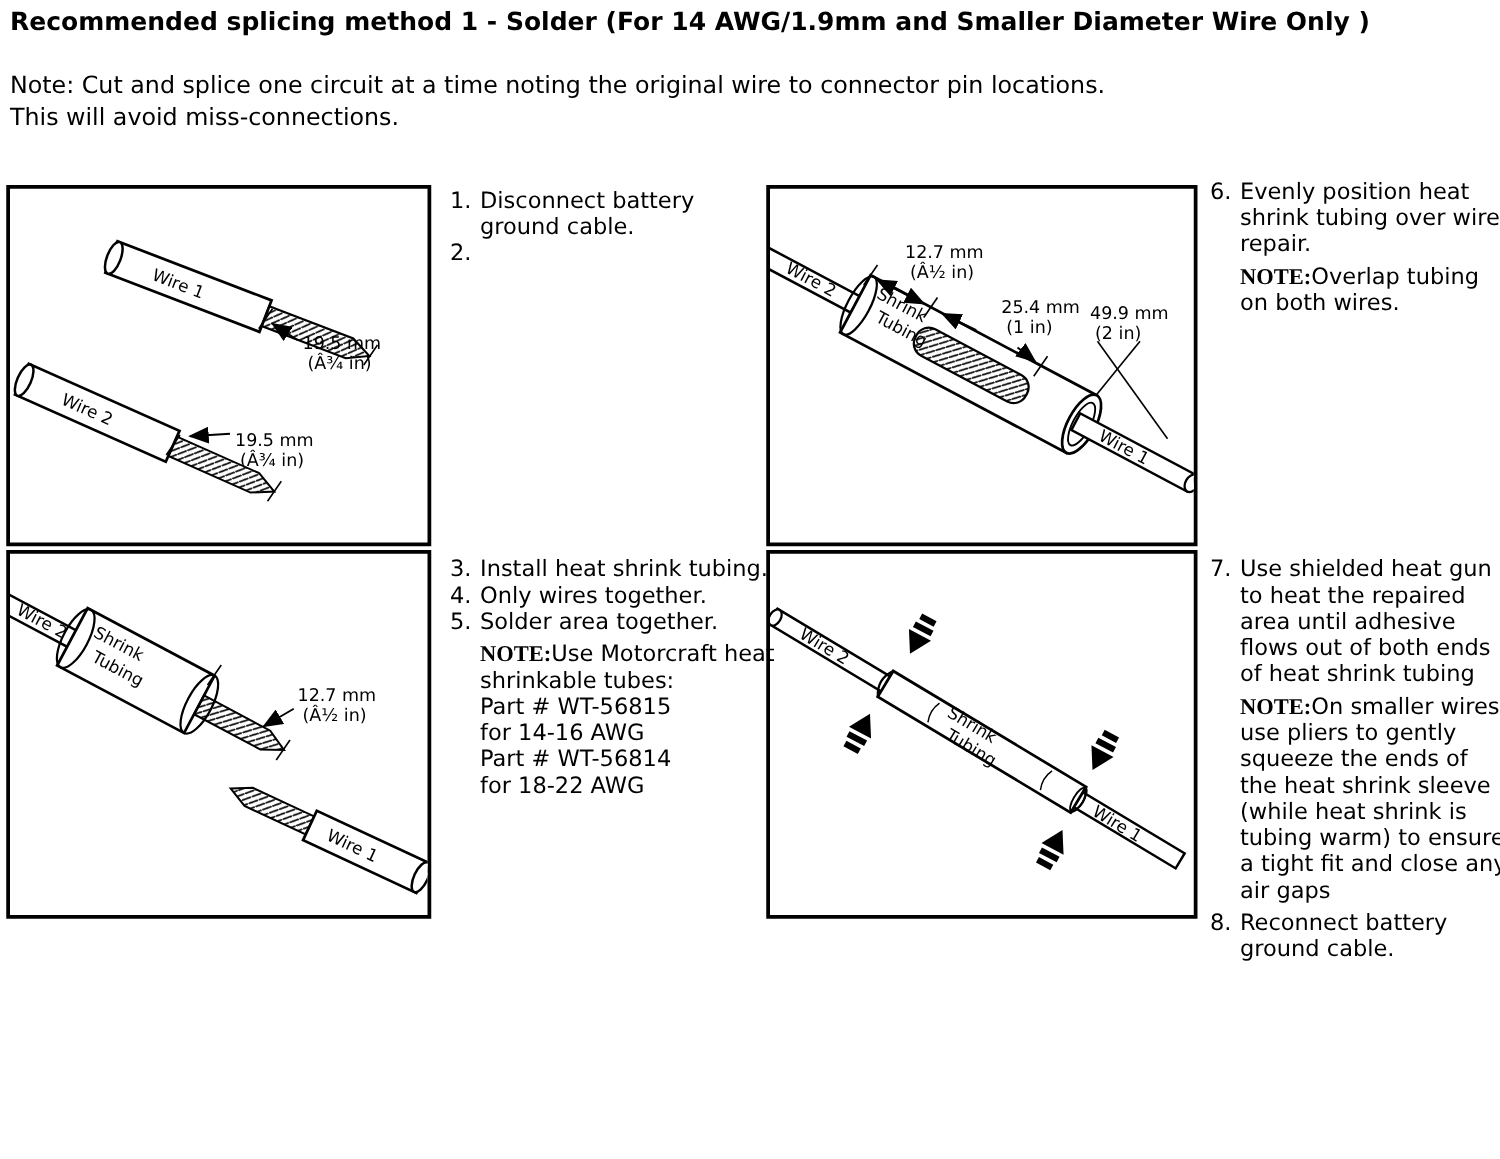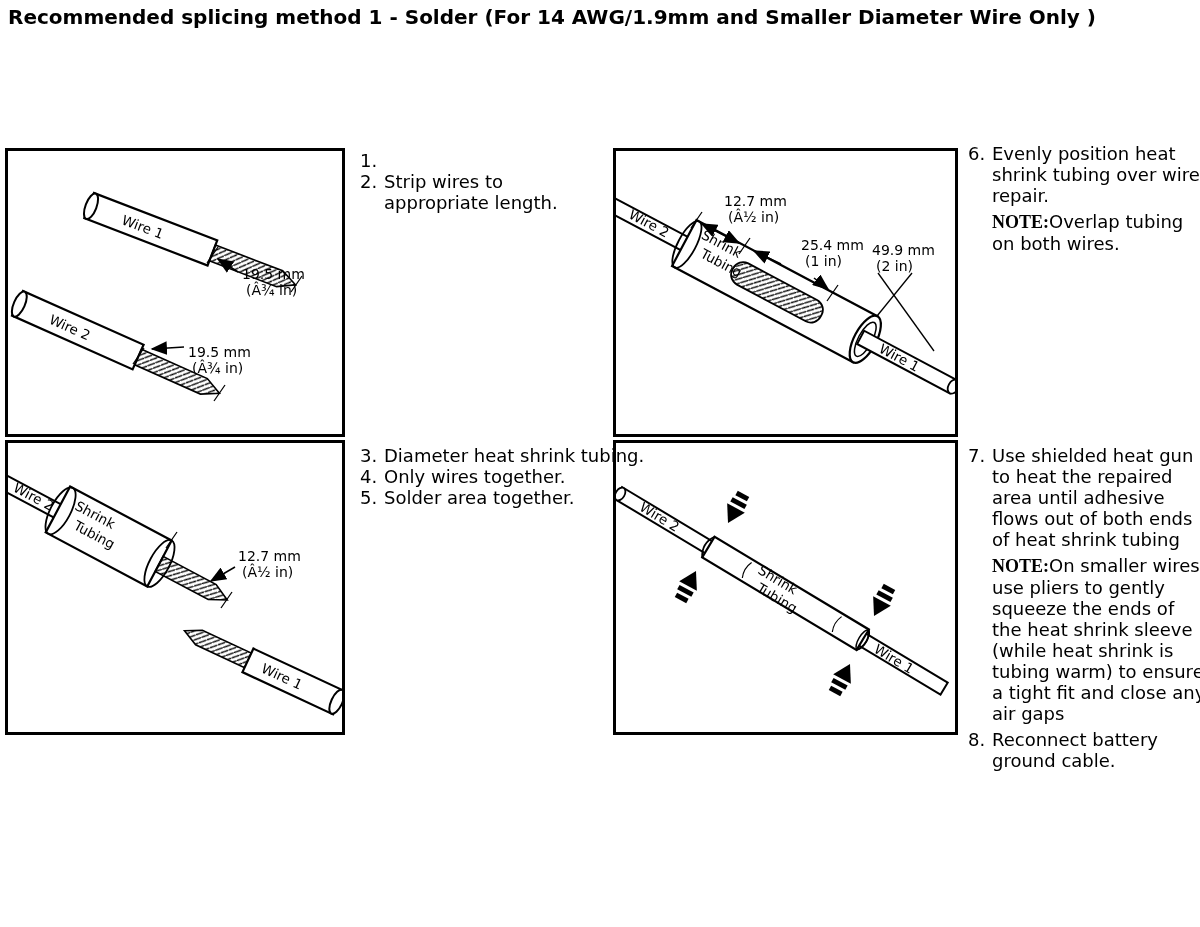--- a/index.html
+++ b/index.html
@@ -27,20 +27,22 @@
   svg{display:block;}
   svg text{font-family:"DejaVu Sans",sans-serif;font-size:13.5px;fill:#000;}
   svg text.dim{font-size:14px;}
 </style>
 </head>
 <body>
 
 <div class="page">
 
   <h1 class="title">Recommended splicing method 1 - Solder (For 14 AWG/1.9mm and Smaller Diameter Wire Only )</h1>
+  <div class="intro">Note: Cut and splice one circuit at a time noting the original wire to connector pin locations.
+This will avoid miss-connections.</div>
 
   <div class="box" id="box1">
     <svg width="334" height="283" viewBox="0 0 334 283">
       <defs>
         <pattern id="h1" patternUnits="userSpaceOnUse" width="6" height="6">
           <path d="M0,6 L6,0" stroke="#000" stroke-width="1.3"></path>
         </pattern>
         <marker id="ar1" markerWidth="11" markerHeight="9" refX="10" refY="4.5" orient="auto-start-reverse">
           <path d="M0,0 L11,4.5 L0,9 Z" fill="#000"></path>
         </marker>
@@ -183,40 +185,45 @@
       <use href="#sqa" transform="translate(112,80) rotate(118)"></use>
       <use href="#sqa" transform="translate(80,128) rotate(-62)"></use>
       <use href="#sqa" transform="translate(258,173) rotate(118)"></use>
       <use href="#sqa" transform="translate(234,221) rotate(-62)"></use>
     </svg>
   </div>
 
   <div class="col" id="steps12">
     <div class="step">
       <span class="num">1.</span>
+      <span class="txt">Disconnect battery ground cable.</span>
     </div>
     <div class="step">
       <span class="num">2.</span>
-      <span class="txt">Strip wires to appropriate length.</span>
     </div>
   </div>
 
   <div class="col" id="steps345">
     <div class="step">
       <span class="num">3.</span>
-      <span class="txt">Diameter heat shrink tubing.</span>
+      <span class="txt">Install heat shrink tubing.</span>
     </div>
     <div class="step">
       <span class="num">4.</span>
       <span class="txt">Only wires together.</span>
     </div>
     <div class="step">
       <span class="num">5.</span>
       <span class="txt">Solder area together.</span>
     </div>
+    <div class="note-block"><span class="b">NOTE:</span><span class="nb-txt">Use Motorcraft heat shrinkable tubes:
+Part # WT-56815
+for 14-16 AWG
+Part # WT-56814
+for 18-22 AWG</span></div>
   </div>
 
   <div class="col" id="col6">
     <div class="step">
       <span class="num">6.</span>
       <span class="txt">Evenly position heat shrink tubing over wire repair.</span>
     </div>
     <div class="note-block"><span class="b">NOTE:</span><span class="nb-txt">Overlap tubing on both wires.</span></div>
   </div>
 

